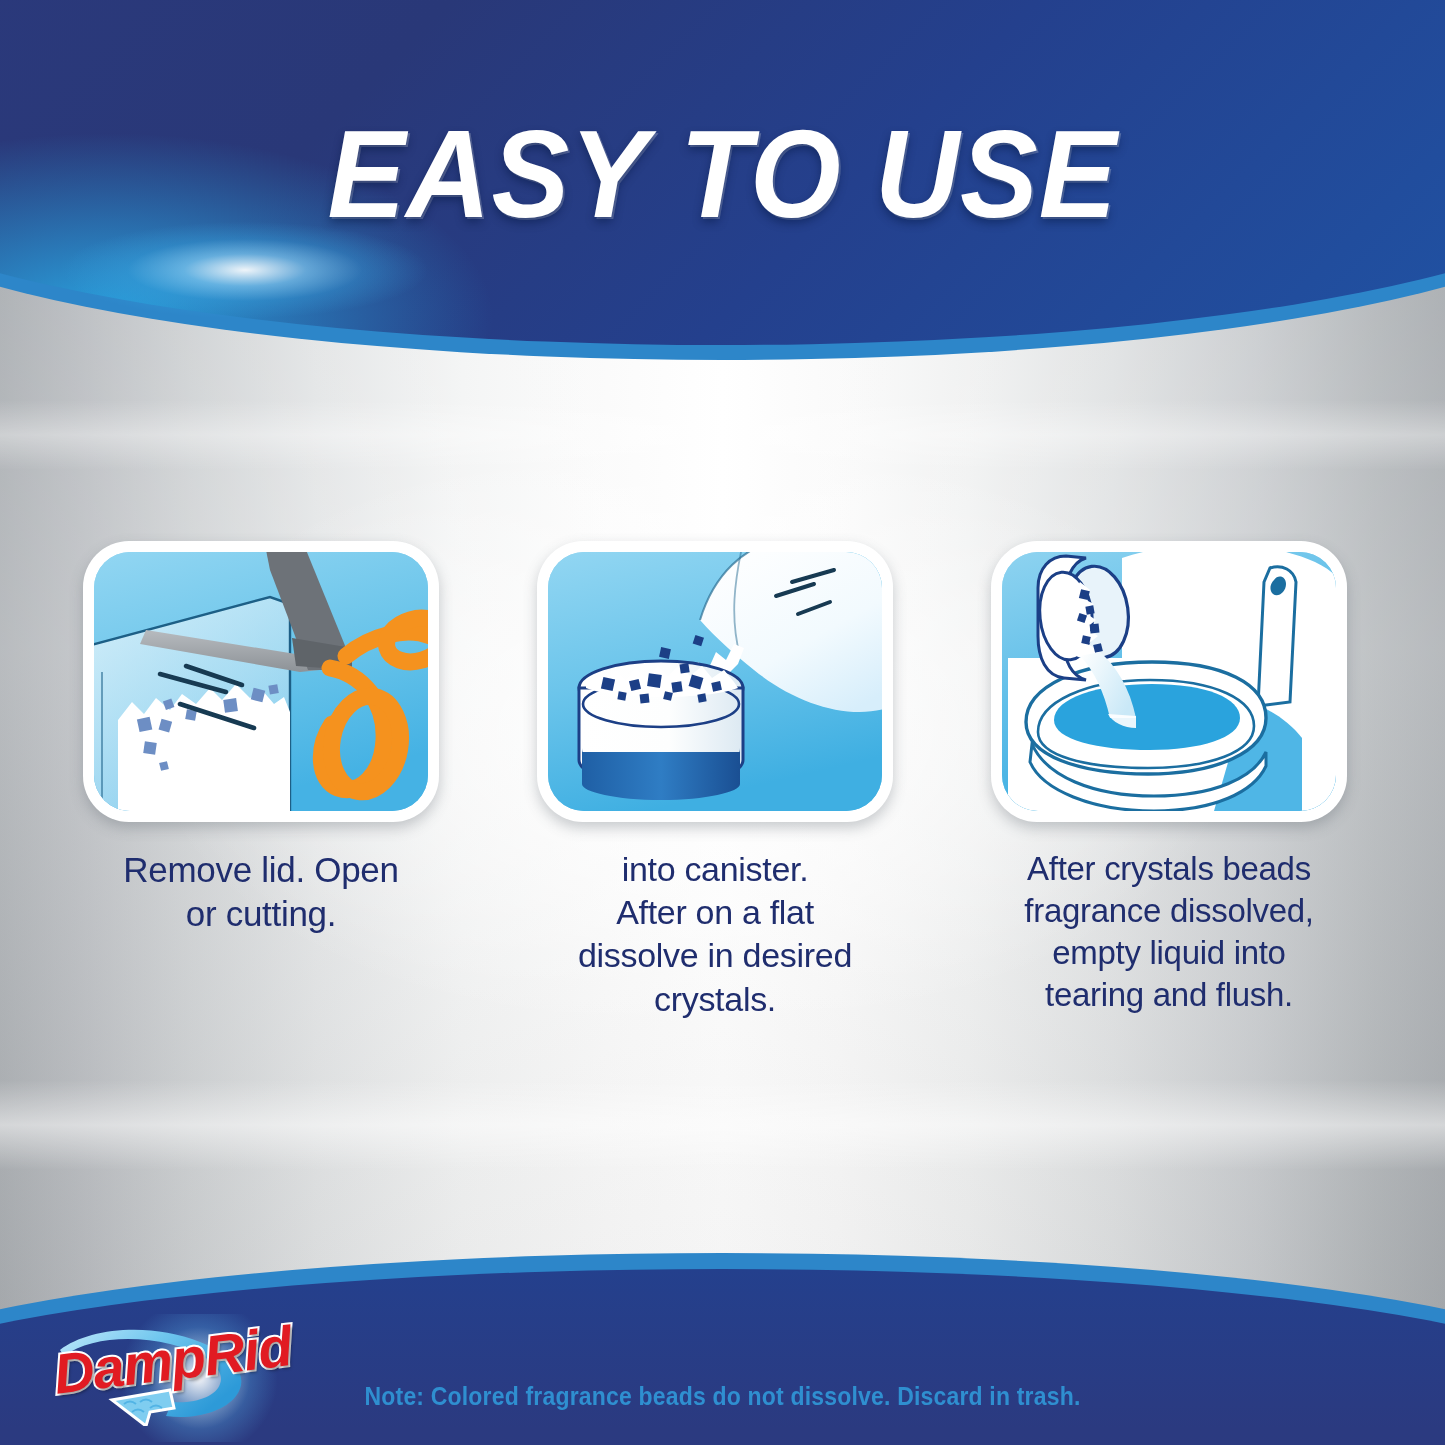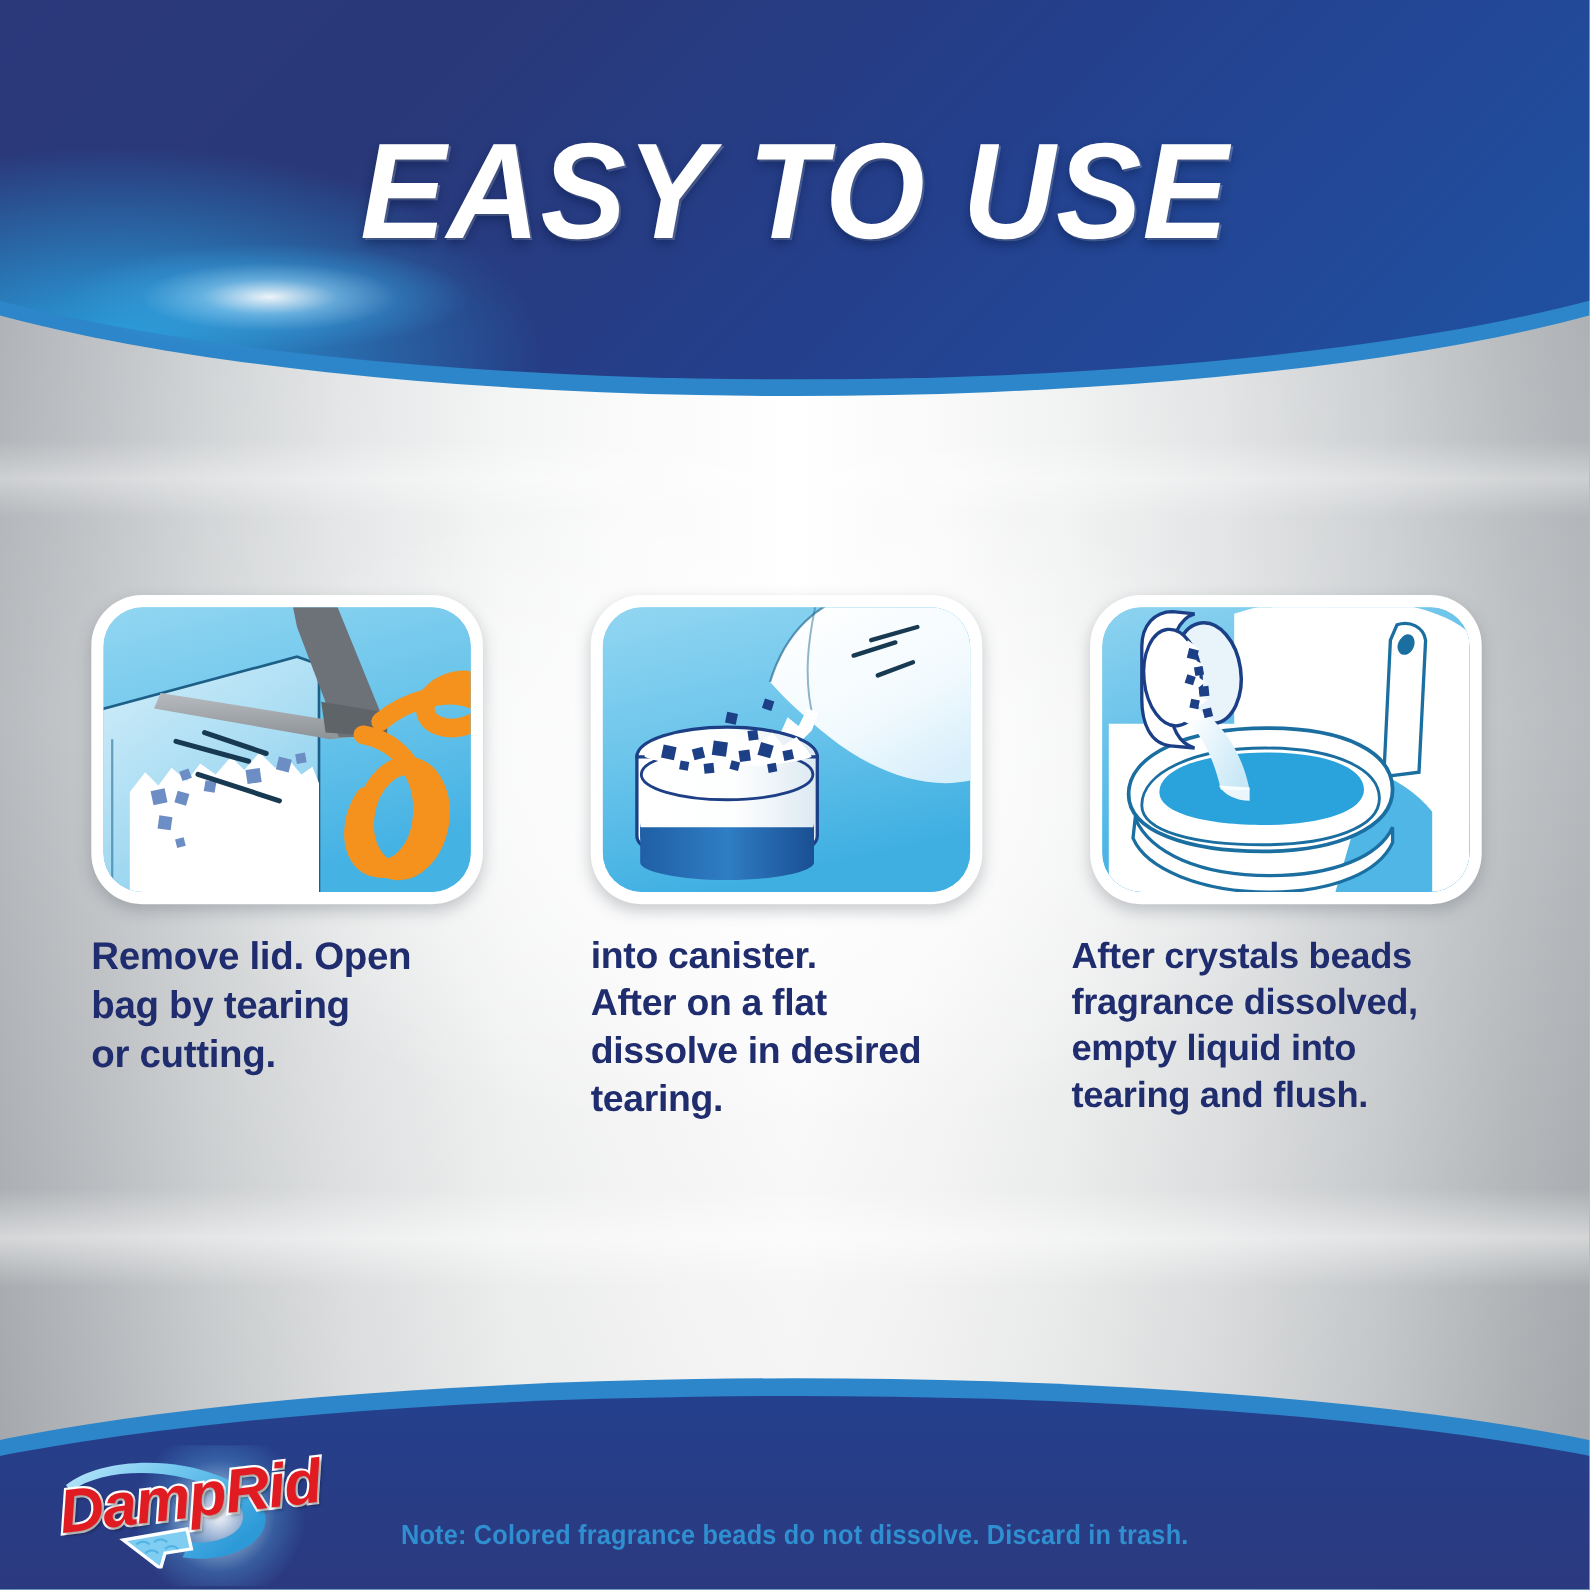--- a/index.html
+++ b/index.html
@@ -116,22 +116,22 @@
     box-shadow:0 6px 14px rgba(80,90,100,.30);
     padding:11px;box-sizing:border-box;
   }
   .panel-inner{
     width:100%;height:100%;border-radius:36px;overflow:hidden;position:relative;
     background:linear-gradient(160deg,#8ed3f0 0%, #74c8ec 45%, #4fb6e6 100%);
   }
   .panel-inner svg{display:block;width:100%;height:100%;}
 
   .caption{
-    margin-top:26px;width:356px;text-align:left;
-    color:#1f2d6e;font-weight:700;
+    margin-top:26px;width:356px;text-align:center;
+    color:#1f2d6e;font-weight:400;
     font-family:"Liberation Sans", sans-serif;
     font-size:35px;line-height:1.27;
     letter-spacing:-.3px;
   }
   .caption-2{font-size:34px;}
   .caption-3{font-size:33px;width:390px;margin-left:-17px;}
 </style>
 </head>
 <body>
 
@@ -208,21 +208,20 @@
               <path d="M252 104 C276 84, 312 74, 336 84"></path>
               <ellipse cx="322" cy="88" rx="30" ry="21" transform="rotate(-16 322 88)"></ellipse>
               <path d="M236 116 C268 122, 292 150, 290 188 C288 222, 266 244, 244 236 C224 228, 222 196, 238 172"></path>
             </g>
             <ellipse cx="272" cy="192" rx="34" ry="48" fill="none" stroke="#f5921e" stroke-width="17" transform="rotate(10 272 192)"></ellipse>
           </svg>
         </div>
       </div>
       <div class="caption">
         <div>Remove lid. Open</div>
-        <div>bag by tearing</div>
         <div>or cutting.</div>
       </div>
     </div>
 
     <div class="step step-2">
       <div class="panel">
         <div class="panel-inner">
           <svg viewBox="0 0 334 259" preserveAspectRatio="xMidYMid slice">
             <defs>
               <linearGradient id="p2bg" x1="0" y1="0" x2="0.3" y2="1">
@@ -287,21 +286,21 @@
               <rect x="132" y="112" width="9" height="9" transform="rotate(-8 136 116)"></rect>
               <rect x="146" y="84" width="9" height="9" transform="rotate(18 150 88)"></rect>
             </g>
           </svg>
         </div>
       </div>
       <div class="caption caption-2">
         <div>into canister.</div>
         <div>After on a flat</div>
         <div>dissolve in desired</div>
-        <div>tearing.</div>
+        <div>crystals.</div>
       </div>
     </div>
 
     <div class="step step-3">
       <div class="panel">
         <div class="panel-inner">
           <svg viewBox="0 0 334 259" preserveAspectRatio="xMidYMid slice">
             <defs>
               <linearGradient id="p3bg" x1="0" y1="0" x2="0.4" y2="1">
                 <stop offset="0" stop-color="#8ed3f0"></stop>

